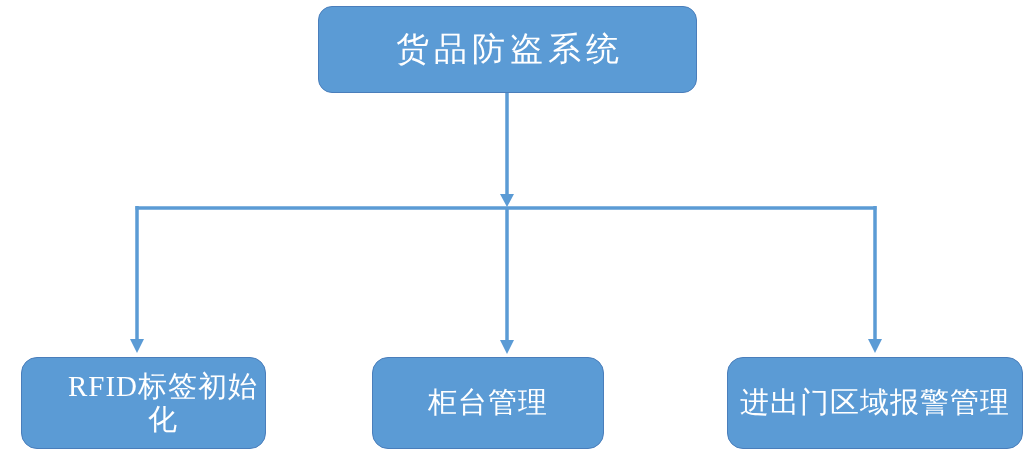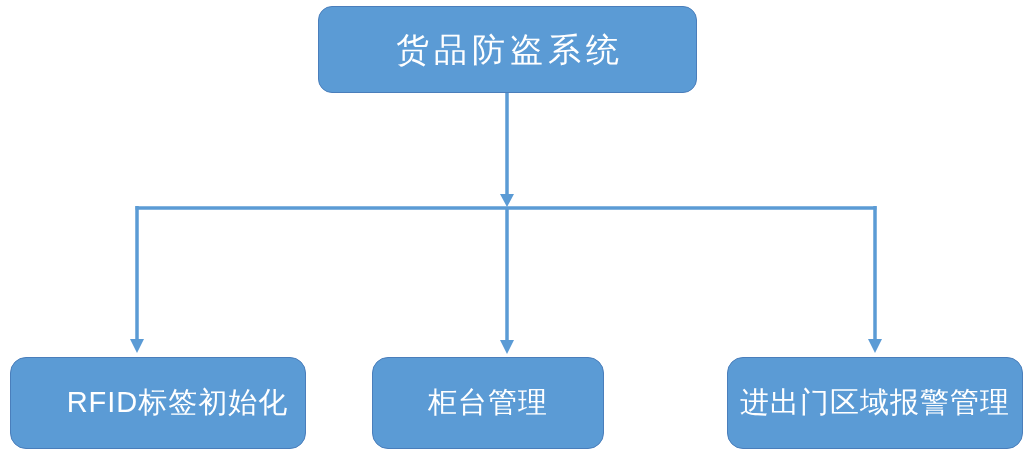--- a/index.html
+++ b/index.html
@@ -13,20 +13,21 @@
   html, body {
     background: var(--background);
     font-family: "Liberation Sans", "DejaVu Sans", sans-serif;
   }
   .canvas {
     position: relative;
     width: 1030px;
     height: 453px;
     background: var(--background);
     overflow: hidden;
+    font-family: Liberation Serif, serif;
   }
   .node {
     position: absolute;
     background: var(--node-fill);
     border: 1.5px solid var(--node-border);
     color: var(--text);
     display: flex;
     align-items: center;
     justify-content: center;
     text-align: center;
@@ -41,21 +42,21 @@
     letter-spacing: 5px;
     padding-left: 5px; 
   }
   .node-child {
     top: 357px;
     height: 92px;
     border-radius: 16px;
     font-size: 29px;
     letter-spacing: 1px;
   }
-  .node-child-1 { left: 10px;   width: 296px; padding-left: 39px; }
+  .node-child-1 { left: 21px;   width: 245px; padding-left: 39px; }
   .node-child-2 { left: 372px; width: 232px; }
   .node-child-3 { left: 727px; width: 296px; }
   svg.connector-layer {
     position: absolute;
     left: 0; top: 0;
     width: 1030px;
     height: 453px;
     pointer-events: none;
   }
   .connector { stroke: var(--connector); stroke-width: 3.5; fill: none; }

